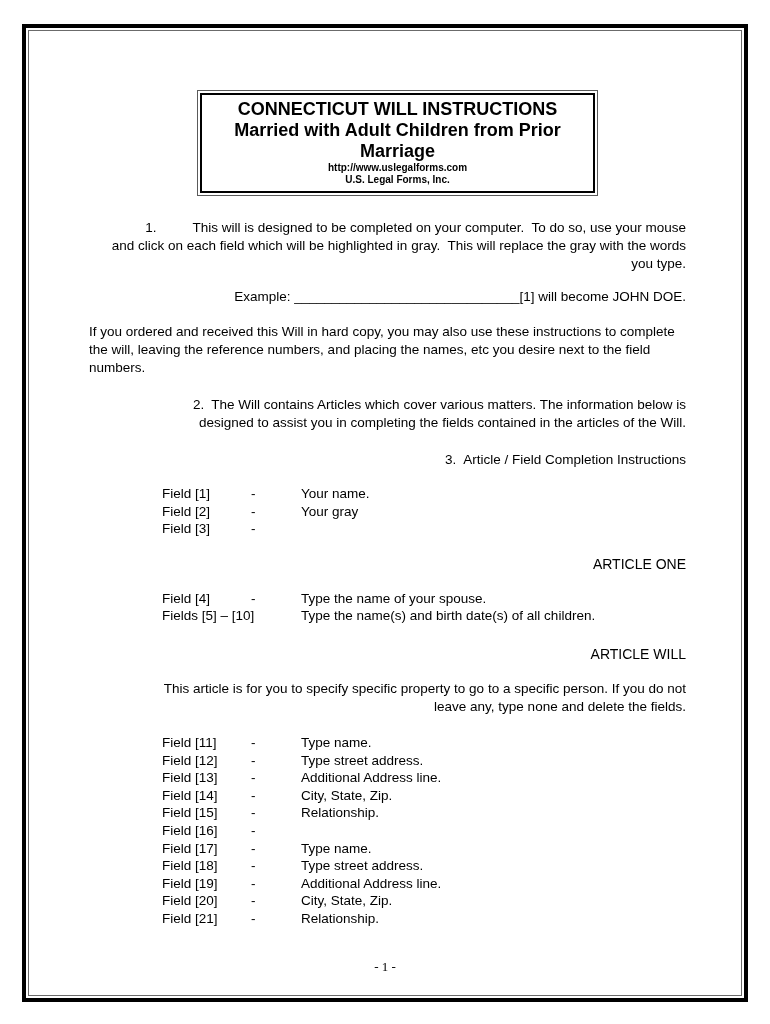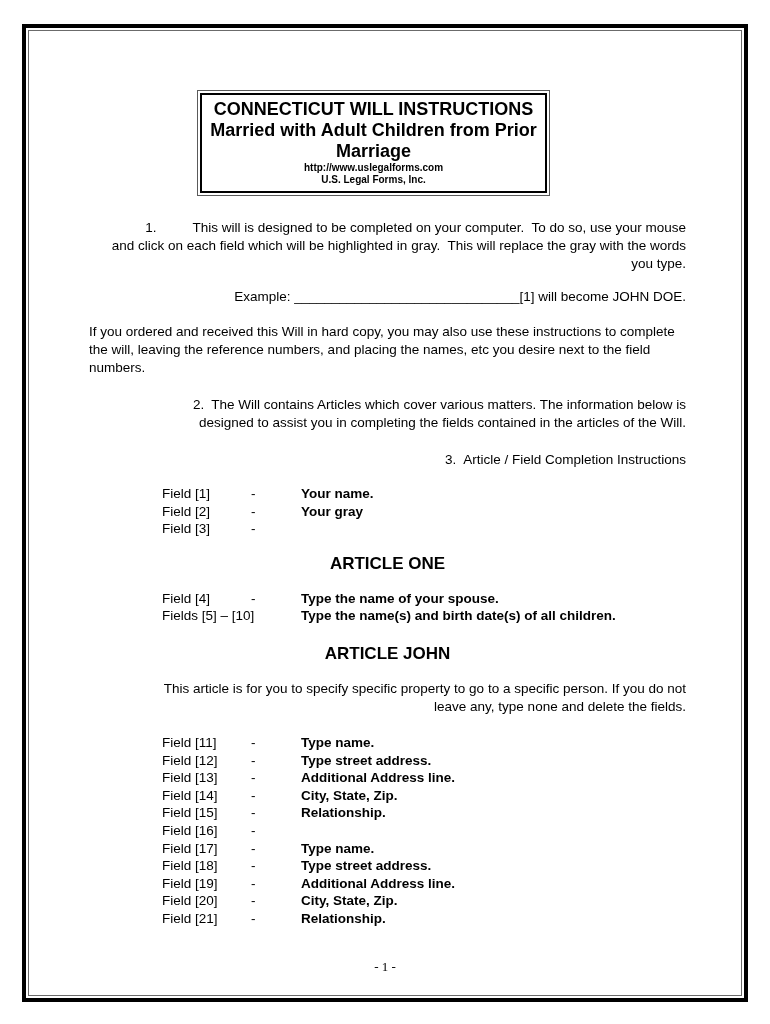--- a/index.html
+++ b/index.html
@@ -22,21 +22,21 @@
     border: 1px solid #6b6b6b;
   }
   .content {
     padding: 59px 55px 0 60px;
     font-size: 13.5px;
     line-height: 18px;
   }
   
   .title-outer {
     box-sizing: border-box;
-    width: 353px;
+    width: 401px;
     margin-left: 108px;
     border: 1px solid #5a5a5a;
     padding: 2px;
     background: #ffffff;
   }
   .title-inner {
     border: 2px solid #000000;
     padding: 4px 8px 5px 8px;
     text-align: center;
   }
@@ -46,26 +46,26 @@
   p.para { margin: 0; text-indent: 49px; white-space: pre-wrap; text-align: right; }
   p.flush { margin: 0; text-indent: 0; white-space: pre-wrap; }
   .tab-big { display: inline-block; width: 36px; }
   .tab-small { display: inline-block; width: 7px; }
   
   .field-table { margin-left: 73px; }
   .frow { display: flex; line-height: 17.6px; }
   .f-label { width: 89px; flex-shrink: 0; }
   .f-label-wide { width: 139px; flex-shrink: 0; }
   .f-dash { width: 50px; flex-shrink: 0; }
-  .f-desc { flex: 1; font-weight: bold; }
+  .f-desc { flex: 1; }
   
   .article-h {
-    text-align: center;
-    font-weight: bold;
-    font-size: 17px;
+    text-align: right;
+    font-weight: normal;
+    font-size: 14px;
     line-height: 18px;
     margin: 0;
   }
   
   .page-num {
     position: absolute;
     left: 0; right: 0; bottom: 20px;
     text-align: center;
     font-family: "Liberation Serif", "DejaVu Serif", serif;
     font-size: 13px;
@@ -123,21 +123,21 @@
             <span class="f-label">Field [4]</span>
             <span class="f-dash">-</span>
             <span class="f-desc">Type the name of your spouse.</span>
           </div>
           <div class="frow">
             <span class="f-label-wide">Fields [5] – [10]</span>
             <span class="f-desc">Type the name(s) and birth date(s) of all children.</span>
           </div>
         </div>
 
-      <p class="article-h" style="margin-top:20px">ARTICLE JOHN</p>
+      <p class="article-h" style="margin-top:20px">ARTICLE WILL</p>
 
       <p class="para" style="margin-top:17px"><span>This article is for you to specify specific property to go to a specific person. If you do not leave any, type none and delete the fields.</span></p>
 
       <div class="field-table" style="margin-top:18px">
           <div class="frow">
             <span class="f-label">Field [11]</span>
             <span class="f-dash">-</span>
             <span class="f-desc">Type name.</span>
           </div>
           <div class="frow">

